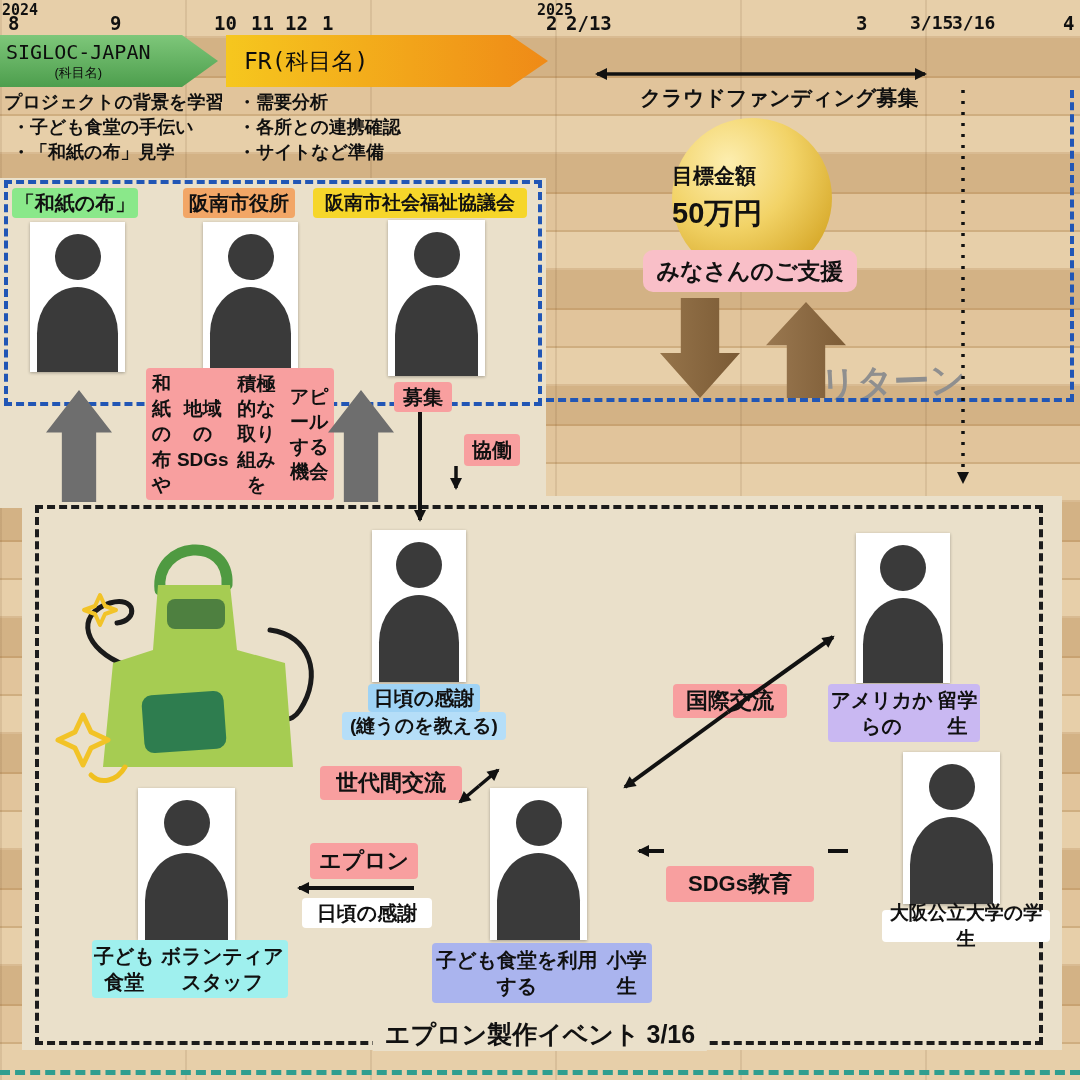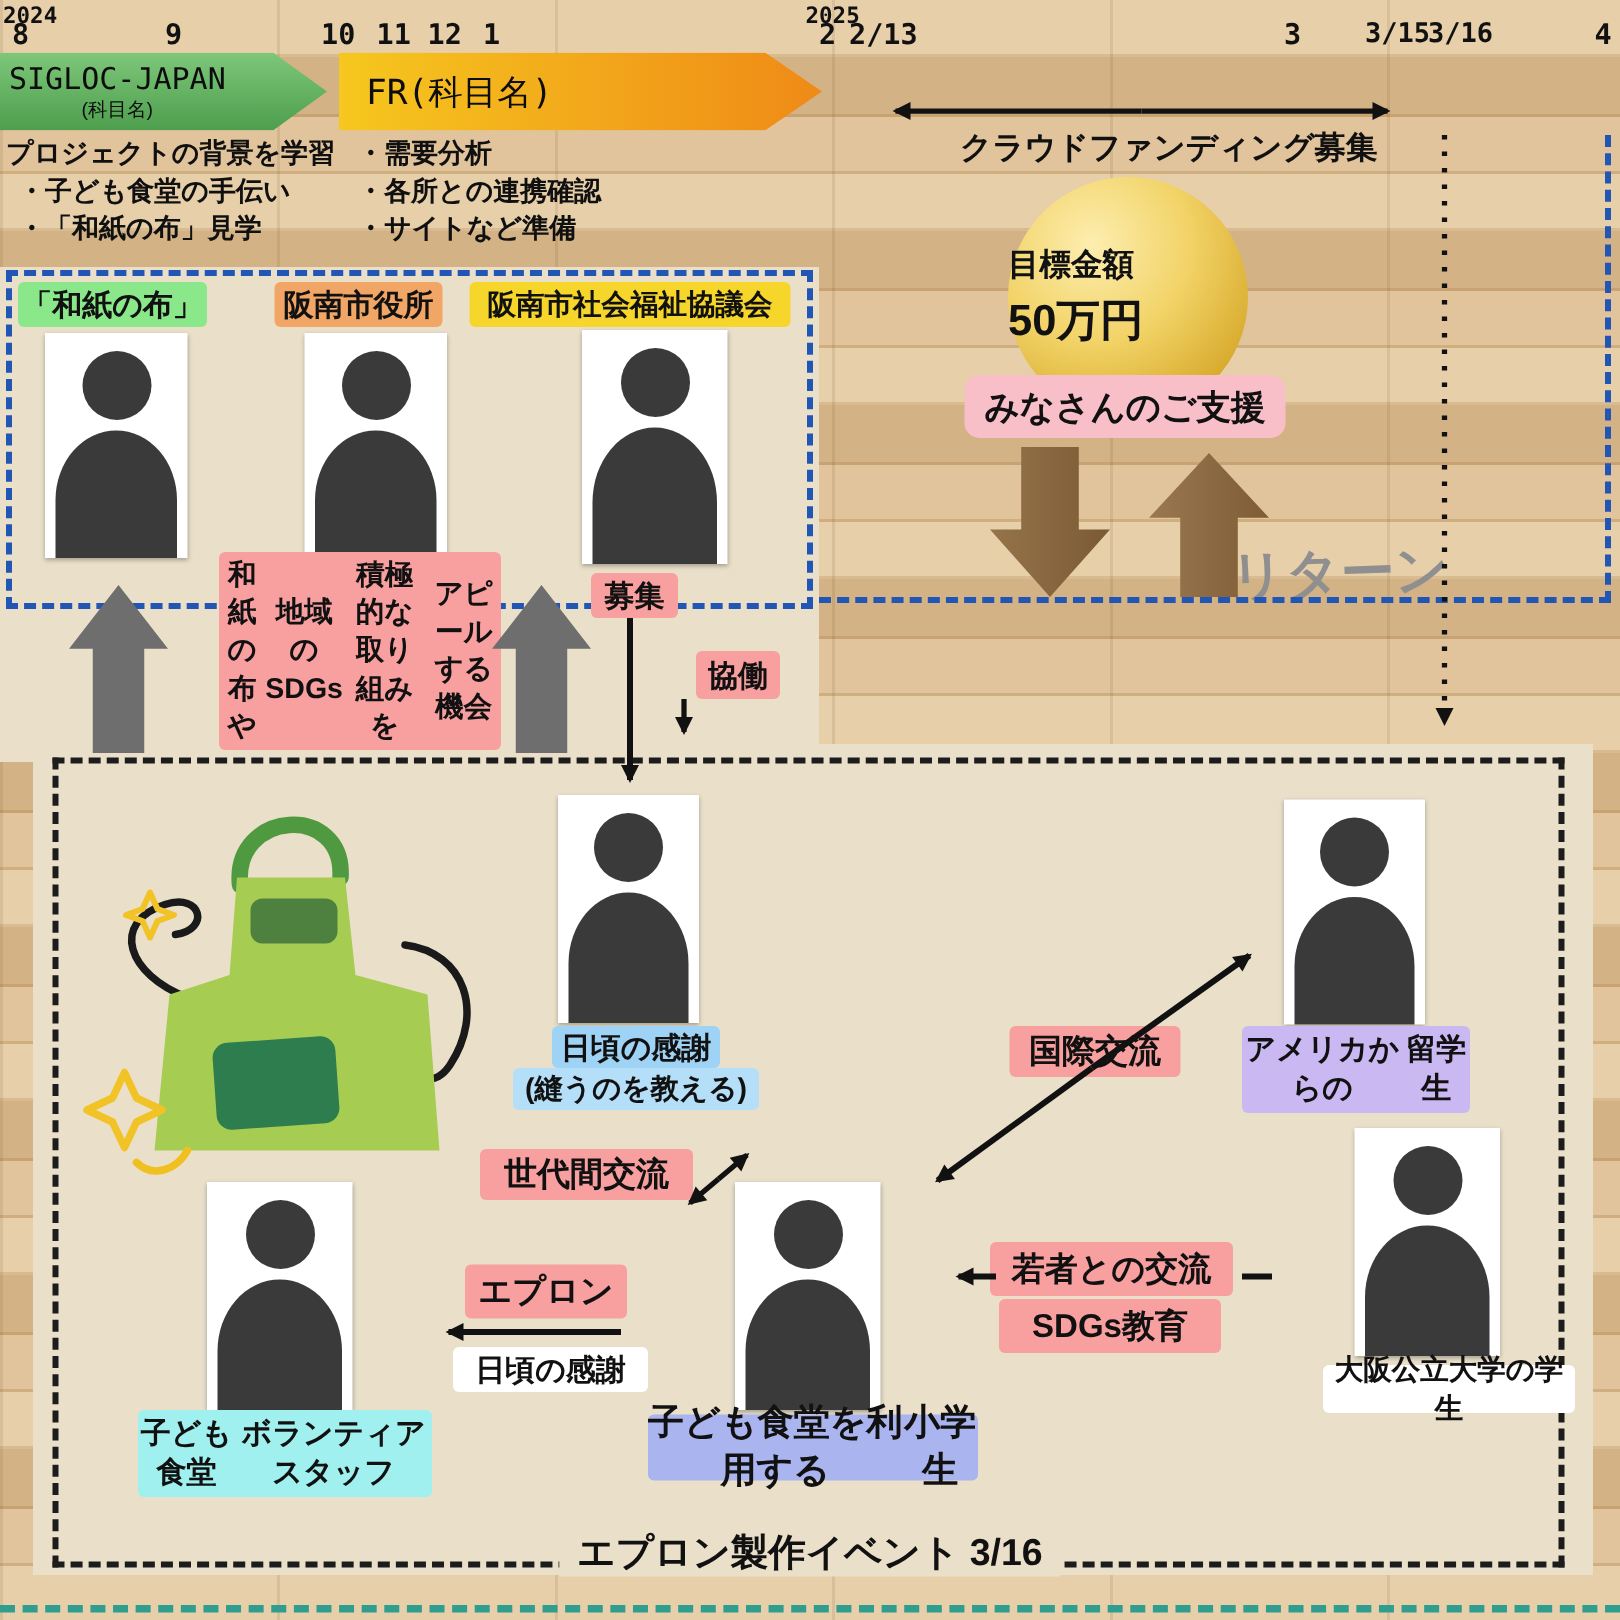--- a/index.html
+++ b/index.html
@@ -158,33 +158,32 @@
   <div class="lab" style="left:320px;top:766px;width:142px;height:34px;background:#f89f9f;font-size:22px">世代間交流</div>
 
   <div class="lab lab2" style="left:92px;top:940px;width:196px;height:58px;background:#9ff0ee;font-size:20px">
     <div>子ども食堂</div>
     <div>ボランティアスタッフ</div>
   </div>
 
   <div class="lab" style="left:310px;top:843px;width:108px;height:36px;background:#f89f9f;font-size:22px">エプロン</div>
   <div class="lab" style="left:302px;top:898px;width:130px;height:30px;background:#fff;font-size:20px">日頃の感謝</div>
 
-  <div class="lab lab2" style="left:432px;top:943px;width:220px;height:44px;background:#aab4ee;font-size:24px">
+  <div class="lab lab2" style="left:432px;top:943px;width:220px;height:60px;background:#aab4ee;font-size:20px">
     <div>子ども食堂を利用する</div>
     <div>小学生</div>
   </div>
 
   <div class="lab" style="left:673px;top:684px;width:114px;height:34px;background:#f89f9f;font-size:22px">国際交流</div>
 
   <div class="lab lab2" style="left:828px;top:684px;width:152px;height:58px;background:#c9b8f2;font-size:20px">
     <div>アメリカからの</div>
     <div>留学生</div>
   </div>
 
-  <div class="lab" style="left:660px;top:828px;width:162px;height:36px;background:#f89f9f;font-size:22px">若者との交流</div>
   <div class="lab" style="left:882px;top:910px;width:168px;height:32px;background:#fff;font-size:19px">大阪公立大学の学生</div>
 
   <div class="lab" style="left:666px;top:866px;width:148px;height:36px;background:#f89f9f;font-size:22px">SDGs教育</div>
 
   <div class="abs" style="left:50%;top:1018px;transform:translateX(-50%);font-size:25px;font-weight:bold;background:#eae0ca;padding:0 12px;white-space:nowrap">エプロン製作イベント 3/16</div>
 
   <svg class="overlay" width="1080" height="1080" viewBox="0 0 1080 1080">
     <defs>
       <marker id="ah" markerWidth="14" markerHeight="14" refX="11" refY="7" orient="auto" markerUnits="userSpaceOnUse">
         <path d="M1,1 L13,7 L1,13 Z" fill="#111"></path>

